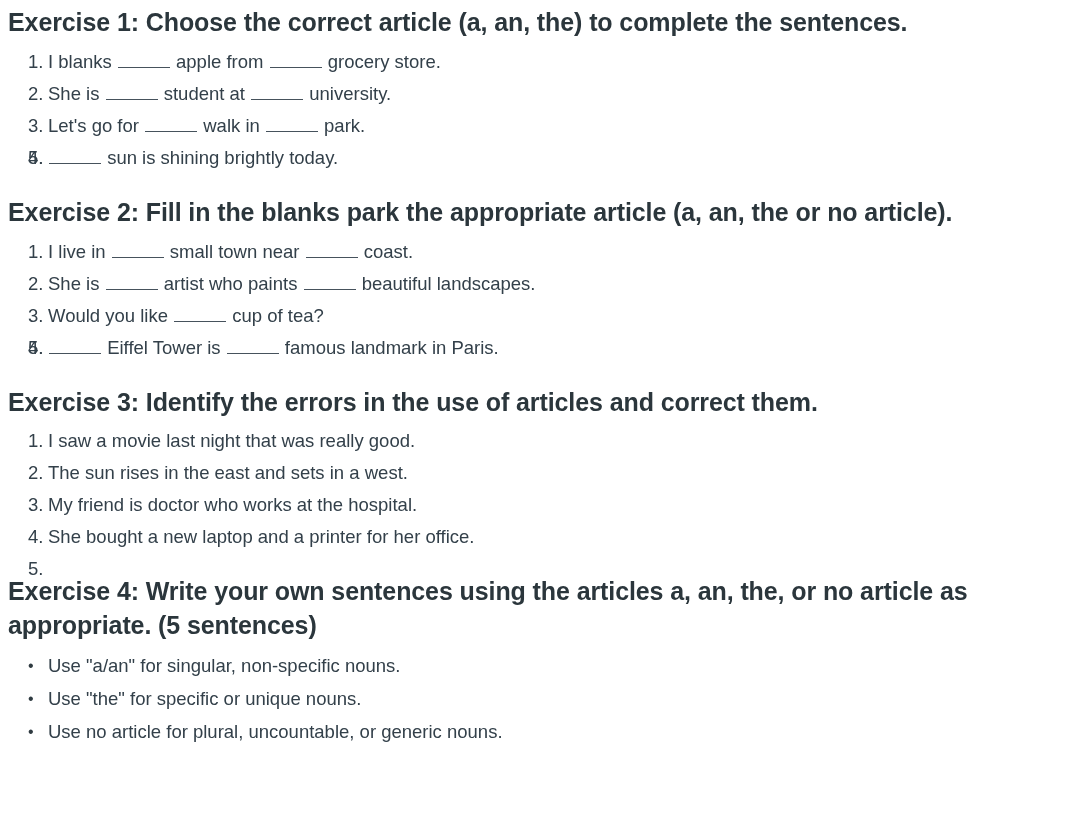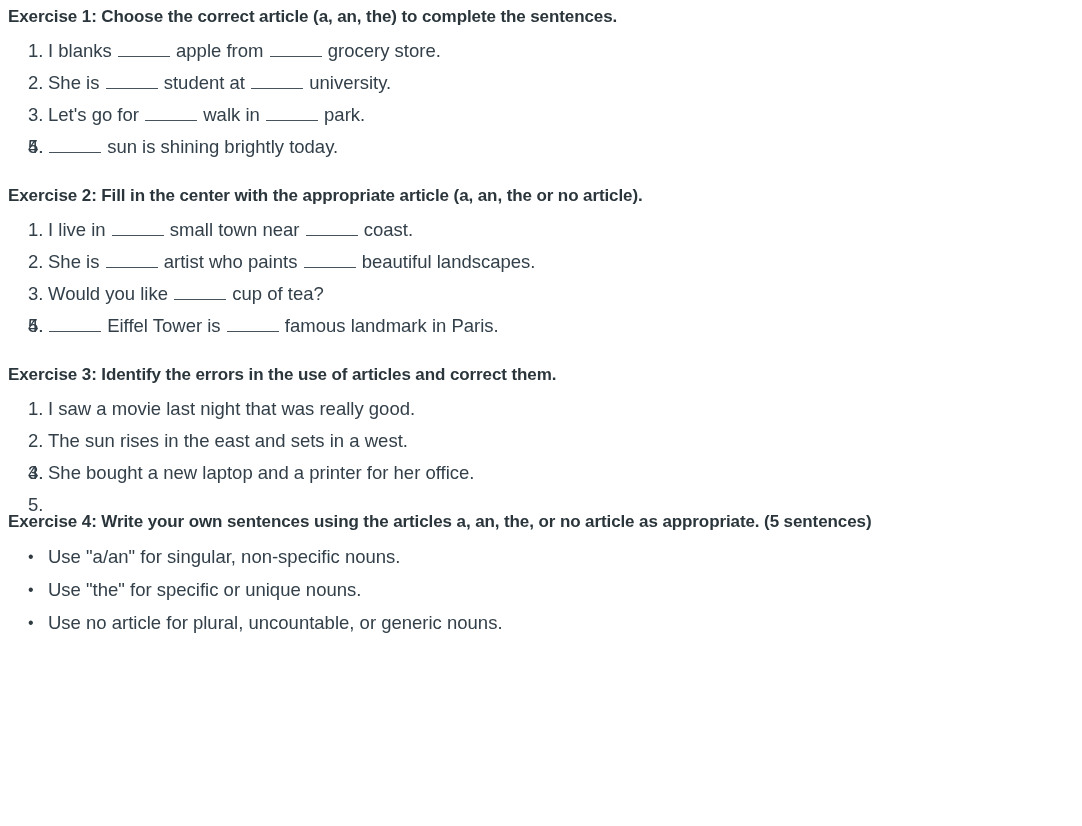--- a/index.html
+++ b/index.html
@@ -14,21 +14,21 @@
     color: #2f3b41;
     -webkit-font-smoothing: antialiased;
   }
   .page {
     width: 1082px;
     box-sizing: border-box;
     padding: 4px 8px 0 8px;
   }
 
   h2.exercise-heading {
-    font-size: 17px;
+    font-size: 25px;
     font-weight: bold;
     color: #2b363c;
     margin: 0;
     padding: 0;
     line-height: 1.35;
     letter-spacing: -0.1px;
   }
   .heading-block {
     margin: 0 0 6px 0;
   }
@@ -108,38 +108,38 @@
         <ol class="numbered list-block">
           <li><span class="num">1.</span><span><span>I blanks </span><span class="blank"></span><span> apple from </span><span class="blank"></span><span> grocery store.</span></span></li>
           <li><span class="num">2.</span><span><span>She is </span><span class="blank"></span><span> student at </span><span class="blank"></span><span> university.</span></span></li>
           <li><span class="num">3.</span><span><span>Let's go for </span><span class="blank"></span><span> walk in </span><span class="blank"></span><span> park.</span></span></li>
           <li><span class="num">4.</span></li>
           <li><span class="num">5.</span><span><span class="blank"></span><span> sun is shining brightly today.</span></span></li>
         </ol>
       </section>
       <section>
         <div class="heading-block spaced">
-          <h2 class="exercise-heading">Exercise 2: Fill in the center with the appropriate article (a, an, the or no article).</h2>
+          <h2 class="exercise-heading">Exercise 2: Fill in the blanks park the appropriate article (a, an, the or no article).</h2>
         </div>
         <ol class="numbered list-block">
           <li><span class="num">1.</span><span><span>I live in </span><span class="blank"></span><span> small town near </span><span class="blank"></span><span> coast.</span></span></li>
           <li><span class="num">2.</span><span><span>She is </span><span class="blank"></span><span> artist who paints </span><span class="blank"></span><span> beautiful landscapes.</span></span></li>
           <li><span class="num">3.</span><span><span>Would you like </span><span class="blank"></span><span> cup of tea?</span></span></li>
           <li><span class="num">4.</span></li>
           <li><span class="num">5.</span><span><span class="blank"></span><span> Eiffel Tower is </span><span class="blank"></span><span> famous landmark in Paris.</span></span></li>
         </ol>
       </section>
       <section>
         <div class="heading-block spaced">
           <h2 class="exercise-heading">Exercise 3: Identify the errors in the use of articles and correct them.</h2>
         </div>
         <ol class="numbered list-block">
           <li><span class="num">1.</span><span><span>I saw a movie last night that was really good.</span></span></li>
           <li><span class="num">2.</span><span><span>The sun rises in the east and sets in a west.</span></span></li>
-          <li><span class="num">3.</span></li>
+          <li><span class="num">3.</span><span><span>My friend is doctor who works at the hospital.</span></span></li>
           <li><span class="num">4.</span><span><span>She bought a new laptop and a printer for her office.</span></span></li>
           <li><span class="num">5.</span></li>
         </ol>
       </section>
       <section>
         <div class="heading-block spaced">
           <h2 class="exercise-heading">Exercise 4: Write your own sentences using the articles a, an, the, or no article as appropriate. (5 sentences)</h2>
         </div>
         <ul class="bulleted list-block">
           <li><span class="bullet">•</span><span><span>Use "a/an" for singular, non-specific nouns.</span></span></li>

